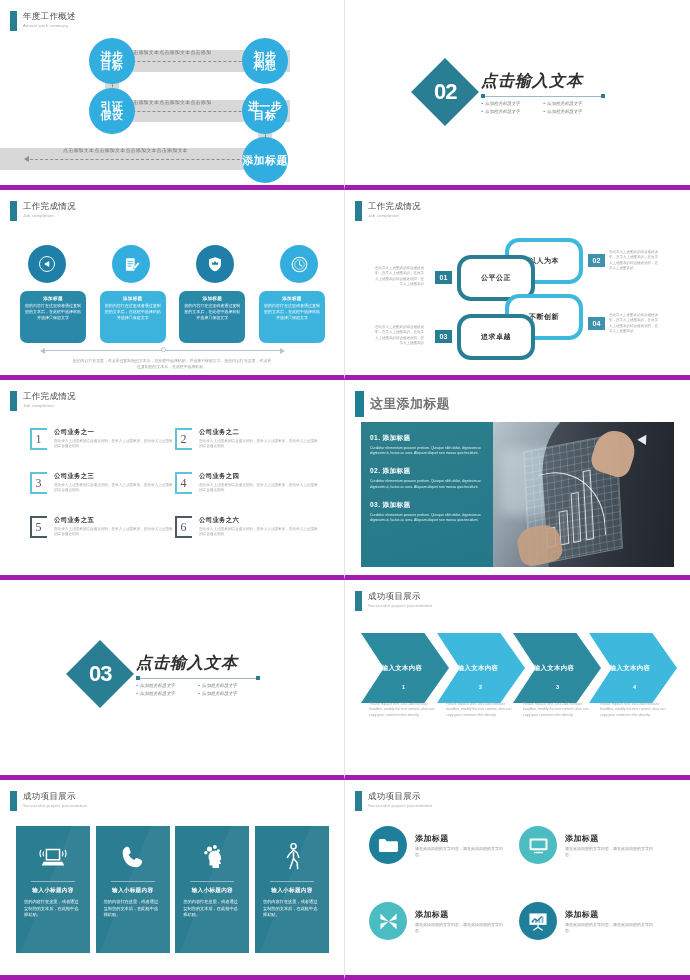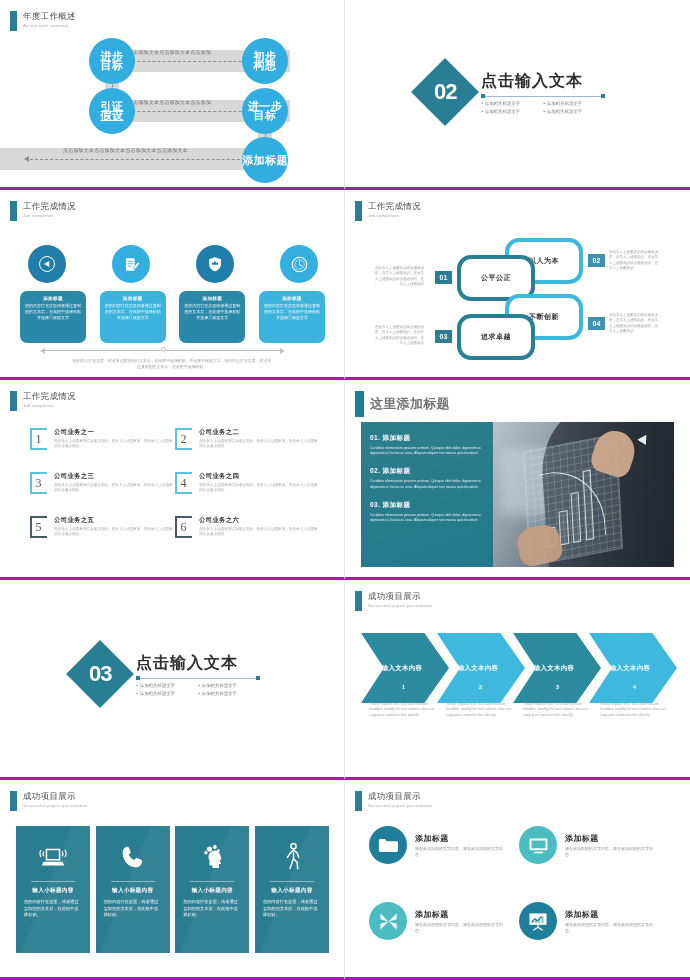--- a/index.html
+++ b/index.html
@@ -1,18 +1,18 @@
 <!DOCTYPE html>
 <html><head>
 <meta charset="utf-8">
 <style>
   * { box-sizing: border-box; margin:0; padding:0; }
   html,body { width:690px; height:980px; background:#f2f2f2; font-family:"Liberation Sans","DejaVu Sans",sans-serif; }
   .grid { width:690px; height:980px; display:grid; grid-template-columns:345px 345px; grid-template-rows:190px 190px 200px 200px 200px; }
-  .slide { position:relative; background:#fff; overflow:hidden; border-right:1px solid #e6e6e6; border-bottom:3px solid #a21caf; }
+  .slide { position:relative; background:#fff; overflow:hidden; border-right:1px solid #e6e6e6; border-bottom:5px solid #a21caf; }
   .slide.r { border-right:none; }
 
   
   .hdr { position:absolute; left:10px; top:11px; display:flex; align-items:flex-start; gap:6px; }
   .hdr .bar { width:7px; height:20px; background:#2a7e94; flex:0 0 auto; }
   .hdr .txts { display:flex; flex-direction:column; }
   .hdr .zh { font-size:8.5px; color:#4a4a4a; letter-spacing:.3px; line-height:11px; }
   .hdr .en { font-size:4.2px; color:#a8a8a8; letter-spacing:.2px; line-height:7px; }
   .hdr.big .bar { width:9px; height:26px; background:#1d7f93; }
   .hdr.big .zh { font-size:13px; color:#737373; font-weight:bold; line-height:26px; }
@@ -26,21 +26,21 @@
   .s1 .vdash { position:absolute; width:0; border-left:1px dashed #8d8d8d; }
   .s1 .arl, .s1 .arr, .s1 .ard { position:absolute; width:0; height:0; }
   .s1 .arl { border-top:3.5px solid transparent; border-bottom:3.5px solid transparent; border-right:5px solid #8d8d8d; }
   .s1 .arr { border-top:3.5px solid transparent; border-bottom:3.5px solid transparent; border-left:5px solid #8d8d8d; }
   .s1 .ard { border-left:3.5px solid transparent; border-right:3.5px solid transparent; border-top:5px solid #8d8d8d; }
 
   
   .dia-wrap { position:absolute; display:flex; align-items:center; }
   .dia { width:48px; height:48px; background:#2a7e94; transform:rotate(45deg); display:flex; align-items:center; justify-content:center; }
   .dia span { transform:rotate(-45deg); color:#fff; font-size:22px; font-weight:bold; letter-spacing:-1px; }
-  .dia-txt { margin-left:12px; }
+  .dia-txt { margin-left:12px;font-style:italic; }
   .dia-txt .t { font-size:16px; font-weight:bold; color:#2f2f2f; letter-spacing:1px; white-space:nowrap; }
   .dia-rule { position:relative; height:1px; background:#9fb9c6; margin:4px 0 4px 0; width:124px; }
   .dia-rule:before, .dia-rule:after { content:""; position:absolute; top:-1.5px; width:4px; height:4px; background:#2a7e94; }
   .dia-rule:before { left:0; } .dia-rule:after { right:0; }
   .bl-grid { display:grid; grid-template-columns:62px 62px; row-gap:3px; }
   .bl { font-size:4.4px; color:#7a7a7a; white-space:nowrap; }
   .bl:before { content:"‣ "; color:#2a7e94; }
 
   
   .s3 .iconrow { position:absolute; top:55px; left:28px; width:290px; display:flex; justify-content:space-between; }
@@ -150,21 +150,21 @@
     <div class="vband" style="left:258px;top:122px;height:26px;"></div>
     <div class="vdash" style="left:265px;top:123px;height:20px;"></div>
     <div class="ard" style="left:261.5px;top:142px;"></div>
 
     <div class="circ" style="left:89px;top:38px;width:46px;height:46px;">
       <div><span>进步</span><br><span>目标</span></div>
     </div>
     <div class="circ" style="left:242px;top:38px;width:46px;height:46px;">
       <div><span>初步</span><br><span>构想</span></div>
     </div>
-    <div class="circ" style="left:89px;top:88px;width:46px;height:46px;text-decoration:underline;">
+    <div class="circ" style="left:89px;top:88px;width:46px;height:46px;">
       <div><span>引证</span><br><span>假设</span></div>
     </div>
     <div class="circ" style="left:242px;top:88px;width:46px;height:46px;">
       <div><span>进一步</span><br><span>目标</span></div>
     </div>
     <div class="circ" style="left:242px;top:137px;width:46px;height:46px;">
       <div><span>添加标题</span></div>
     </div>
   </div>
 

